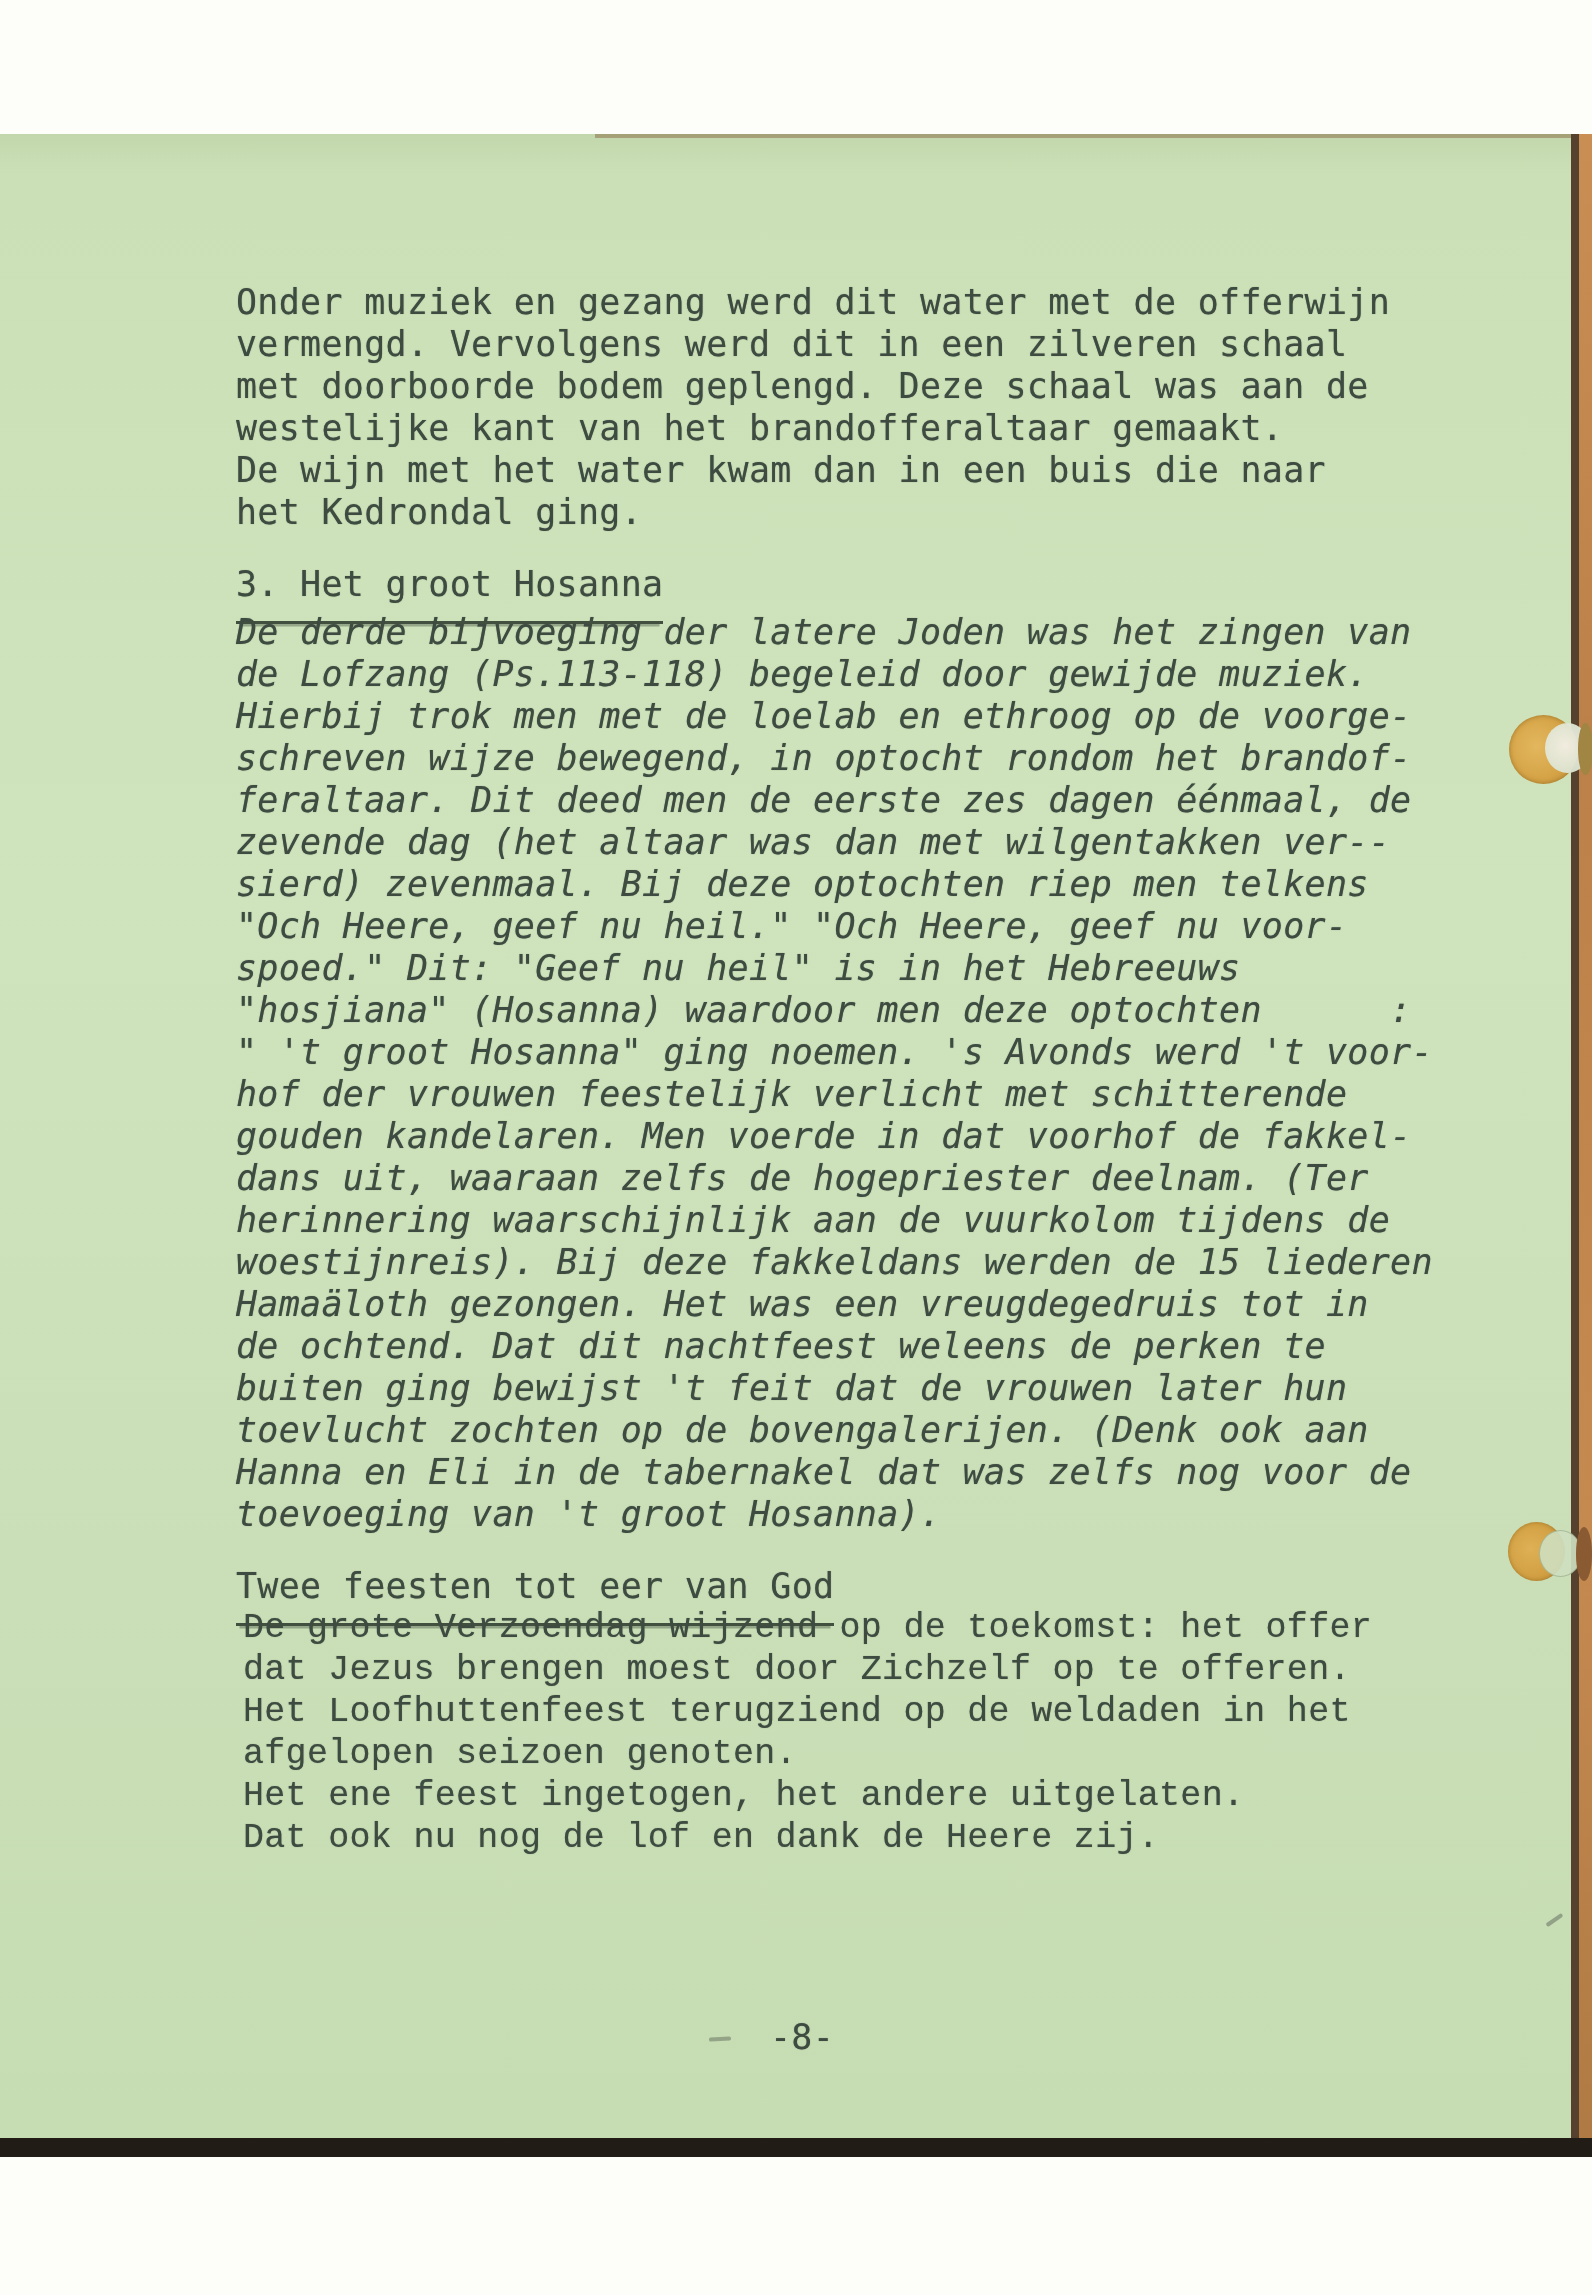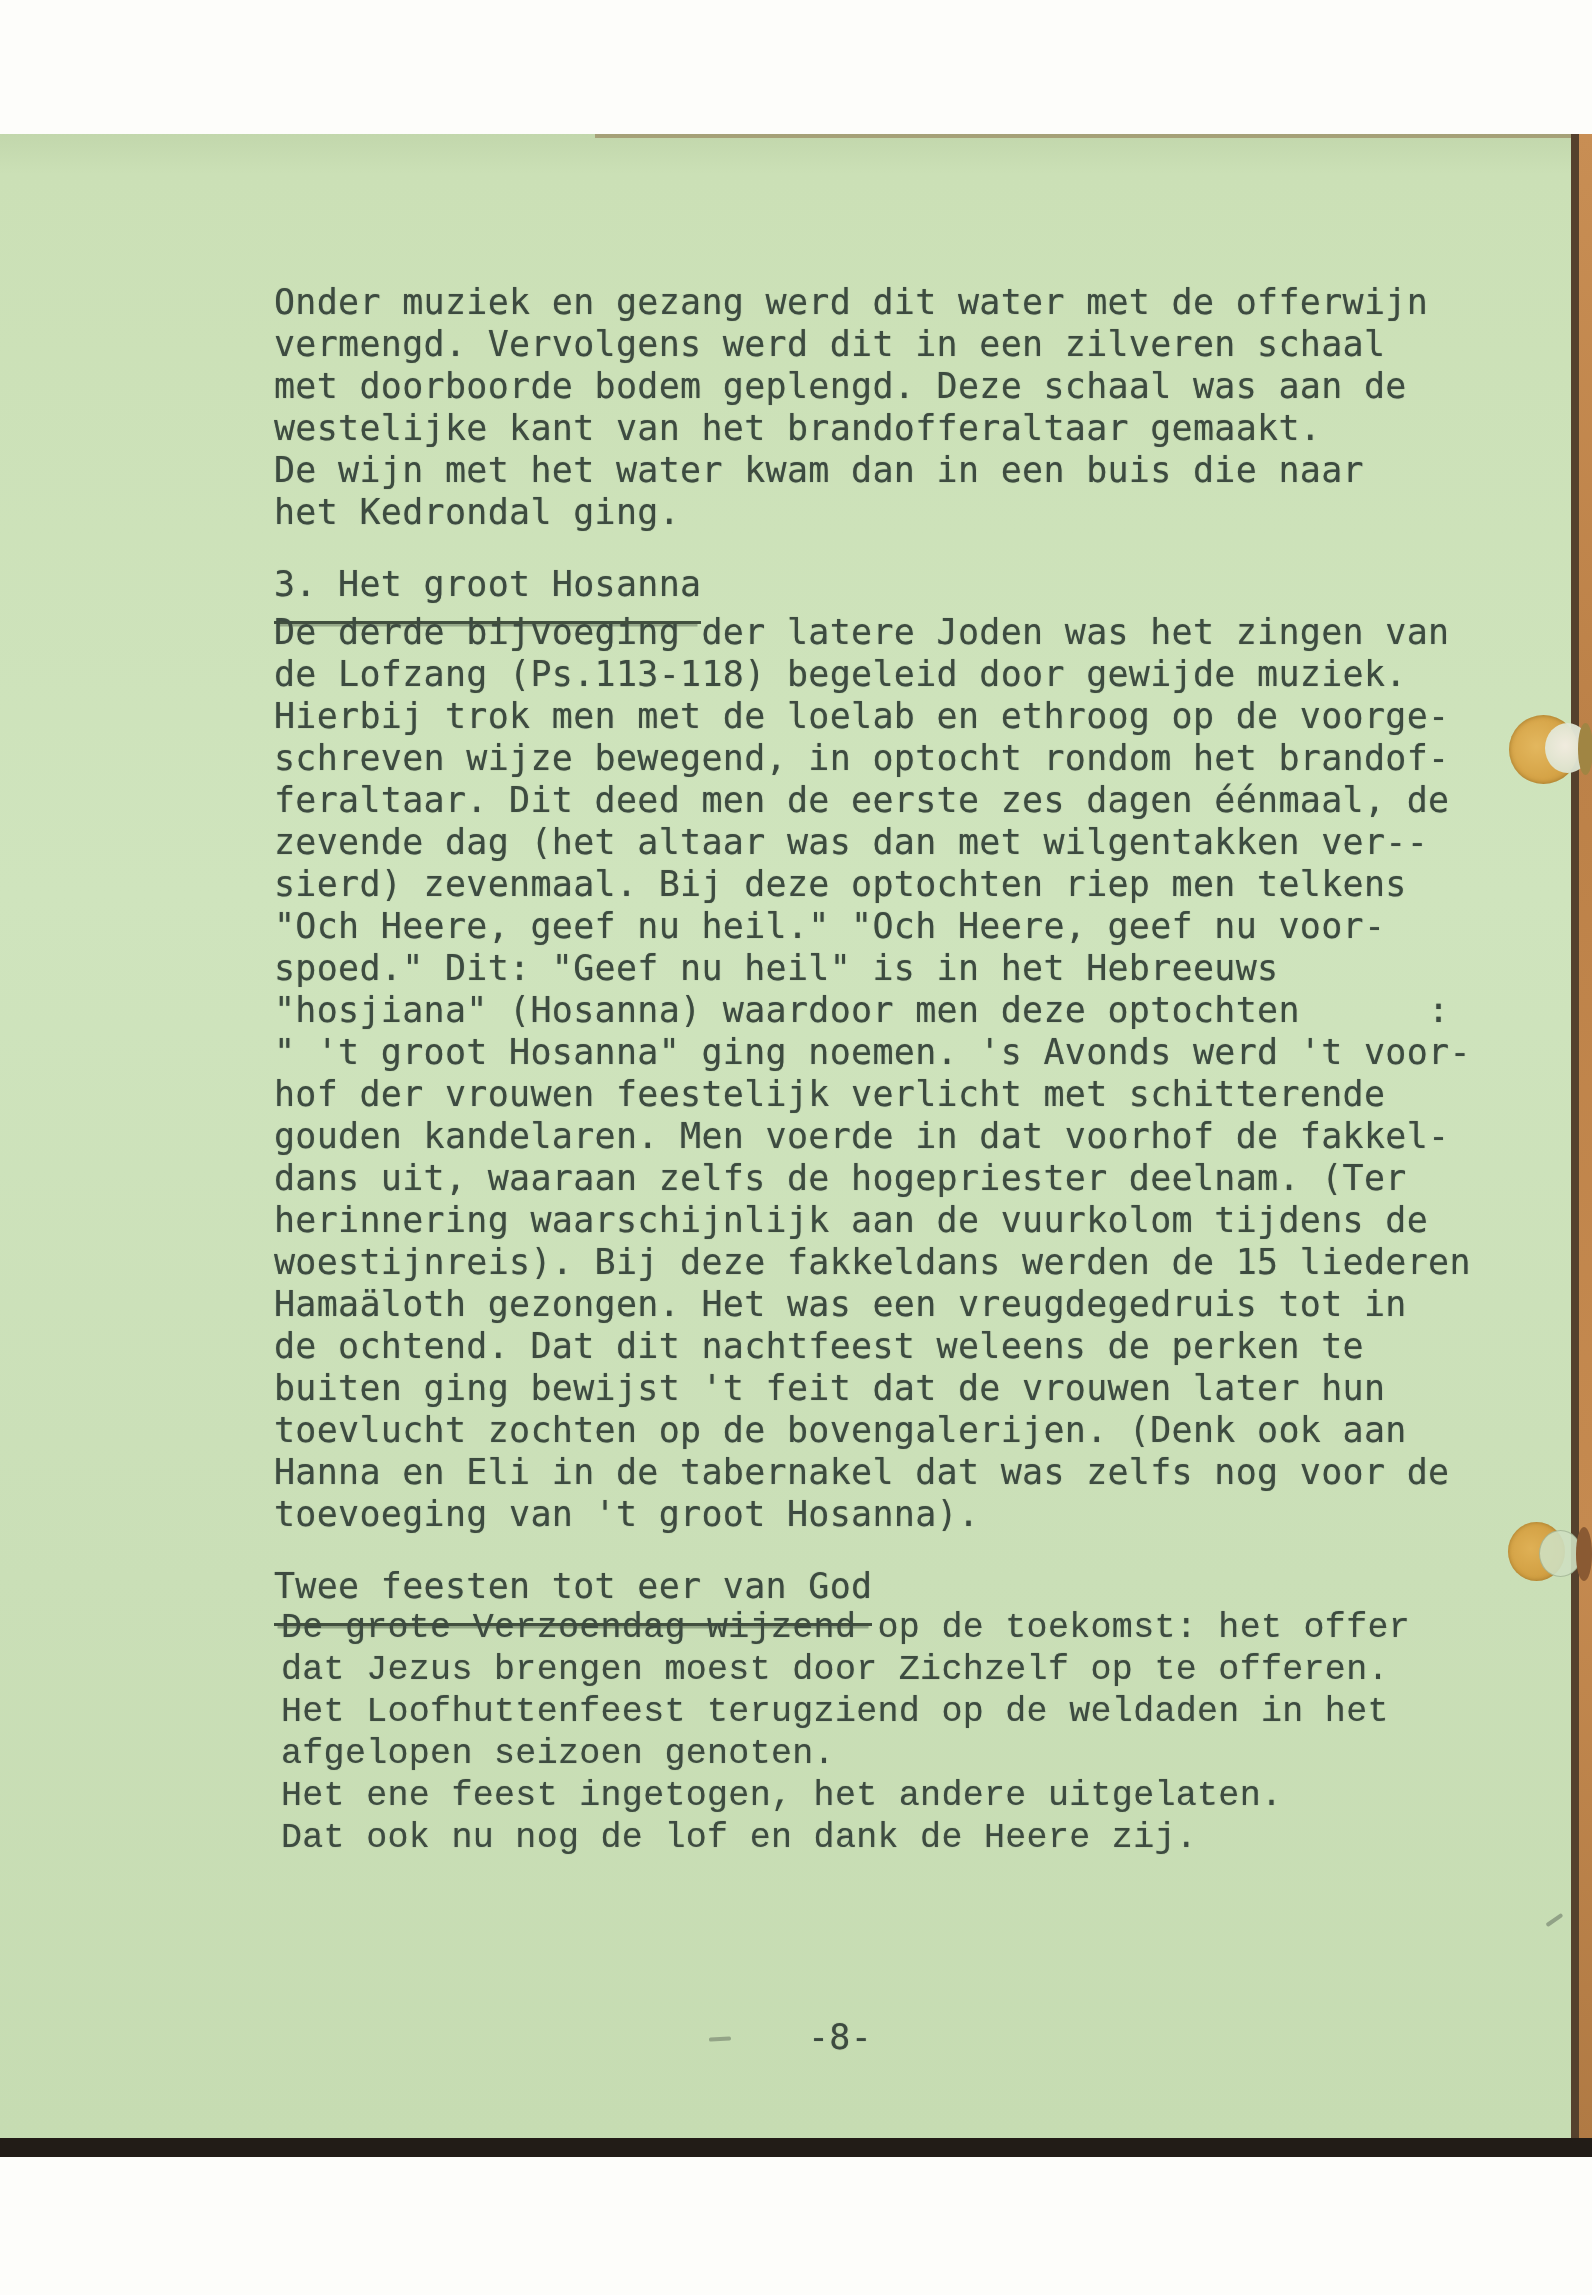--- a/index.html
+++ b/index.html
@@ -15,21 +15,20 @@
   }
   .page-top-edge{left:595px;top:134px;width:984px;height:3.5px;background:rgba(130,95,55,.45);}
   .binder-line{left:1571px;top:134px;width:7.8px;height:2004px;background:#55412d;}
   .binder-strip{left:1579px;top:134px;width:13px;height:2004px;
     background:linear-gradient(180deg,#c88e54,#bc8148 30%,#c58a50 70%,#b07a44);}
   .bottom-bar{left:0;top:2138px;width:1592px;height:19px;background:#221c17;}
   .text{
     position:absolute;color:#3d4b40;font-size:35px;line-height:42px;
     letter-spacing:0.3px;white-space:pre-wrap;
     text-shadow:0 0 1px rgba(61,75,64,.55);
-    margin-left:38px;
   }
   .heading{
     line-height:38px;border-bottom:3.5px solid #42503f;padding-bottom:18px;
     box-shadow:0 6px 0 -3.5px rgba(66,80,63,.4);
   }
   .hole{border-radius:50%;}
   .hole-top{left:1509px;top:715px;width:69px;height:69px;
     background:radial-gradient(circle at 40% 45%,#e3b75e 0%,#d5a346 60%,#c2913c 100%);
     box-shadow:inset 0 0 5.2px rgba(120,85,20,.6);}
   .hole-top-blob{left:1545px;top:723px;width:45px;height:50px;border-radius:50%;
@@ -64,21 +63,21 @@
 
 <div class="text" style="left:236px;top:281px;">Onder muziek en gezang werd dit water met de offerwijn
 vermengd. Vervolgens werd dit in een zilveren schaal
 met doorboorde bodem geplengd. Deze schaal was aan de
 westelijke kant van het brandofferaltaar gemaakt.
 De wijn met het water kwam dan in een buis die naar
 het Kedrondal ging.</div>
 
 <div class="text heading" style="left:236px;top:565px;">3. Het groot Hosanna</div>
 
-<div class="text" style="left:236px;top:611px;">De derde bijvoeging der latere Joden was het zingen van
+<div class="text" style="left:236px;top:611px;font-style:italic;">De derde bijvoeging der latere Joden was het zingen van
 de Lofzang (Ps.113-118) begeleid door gewijde muziek.
 Hierbij trok men met de loelab en ethroog op de voorge-
 schreven wijze bewegend, in optocht rondom het brandof-
 feraltaar. Dit deed men de eerste zes dagen éénmaal, de
 zevende dag (het altaar was dan met wilgentakken ver--
 sierd) zevenmaal. Bij deze optochten riep men telkens
 "Och Heere, geef nu heil." "Och Heere, geef nu voor-
 spoed." Dit: "Geef nu heil" is in het Hebreeuws
 "hosjiana" (Hosanna) waardoor men deze optochten      :
 " 't groot Hosanna" ging noemen. 's Avonds werd 't voor-

